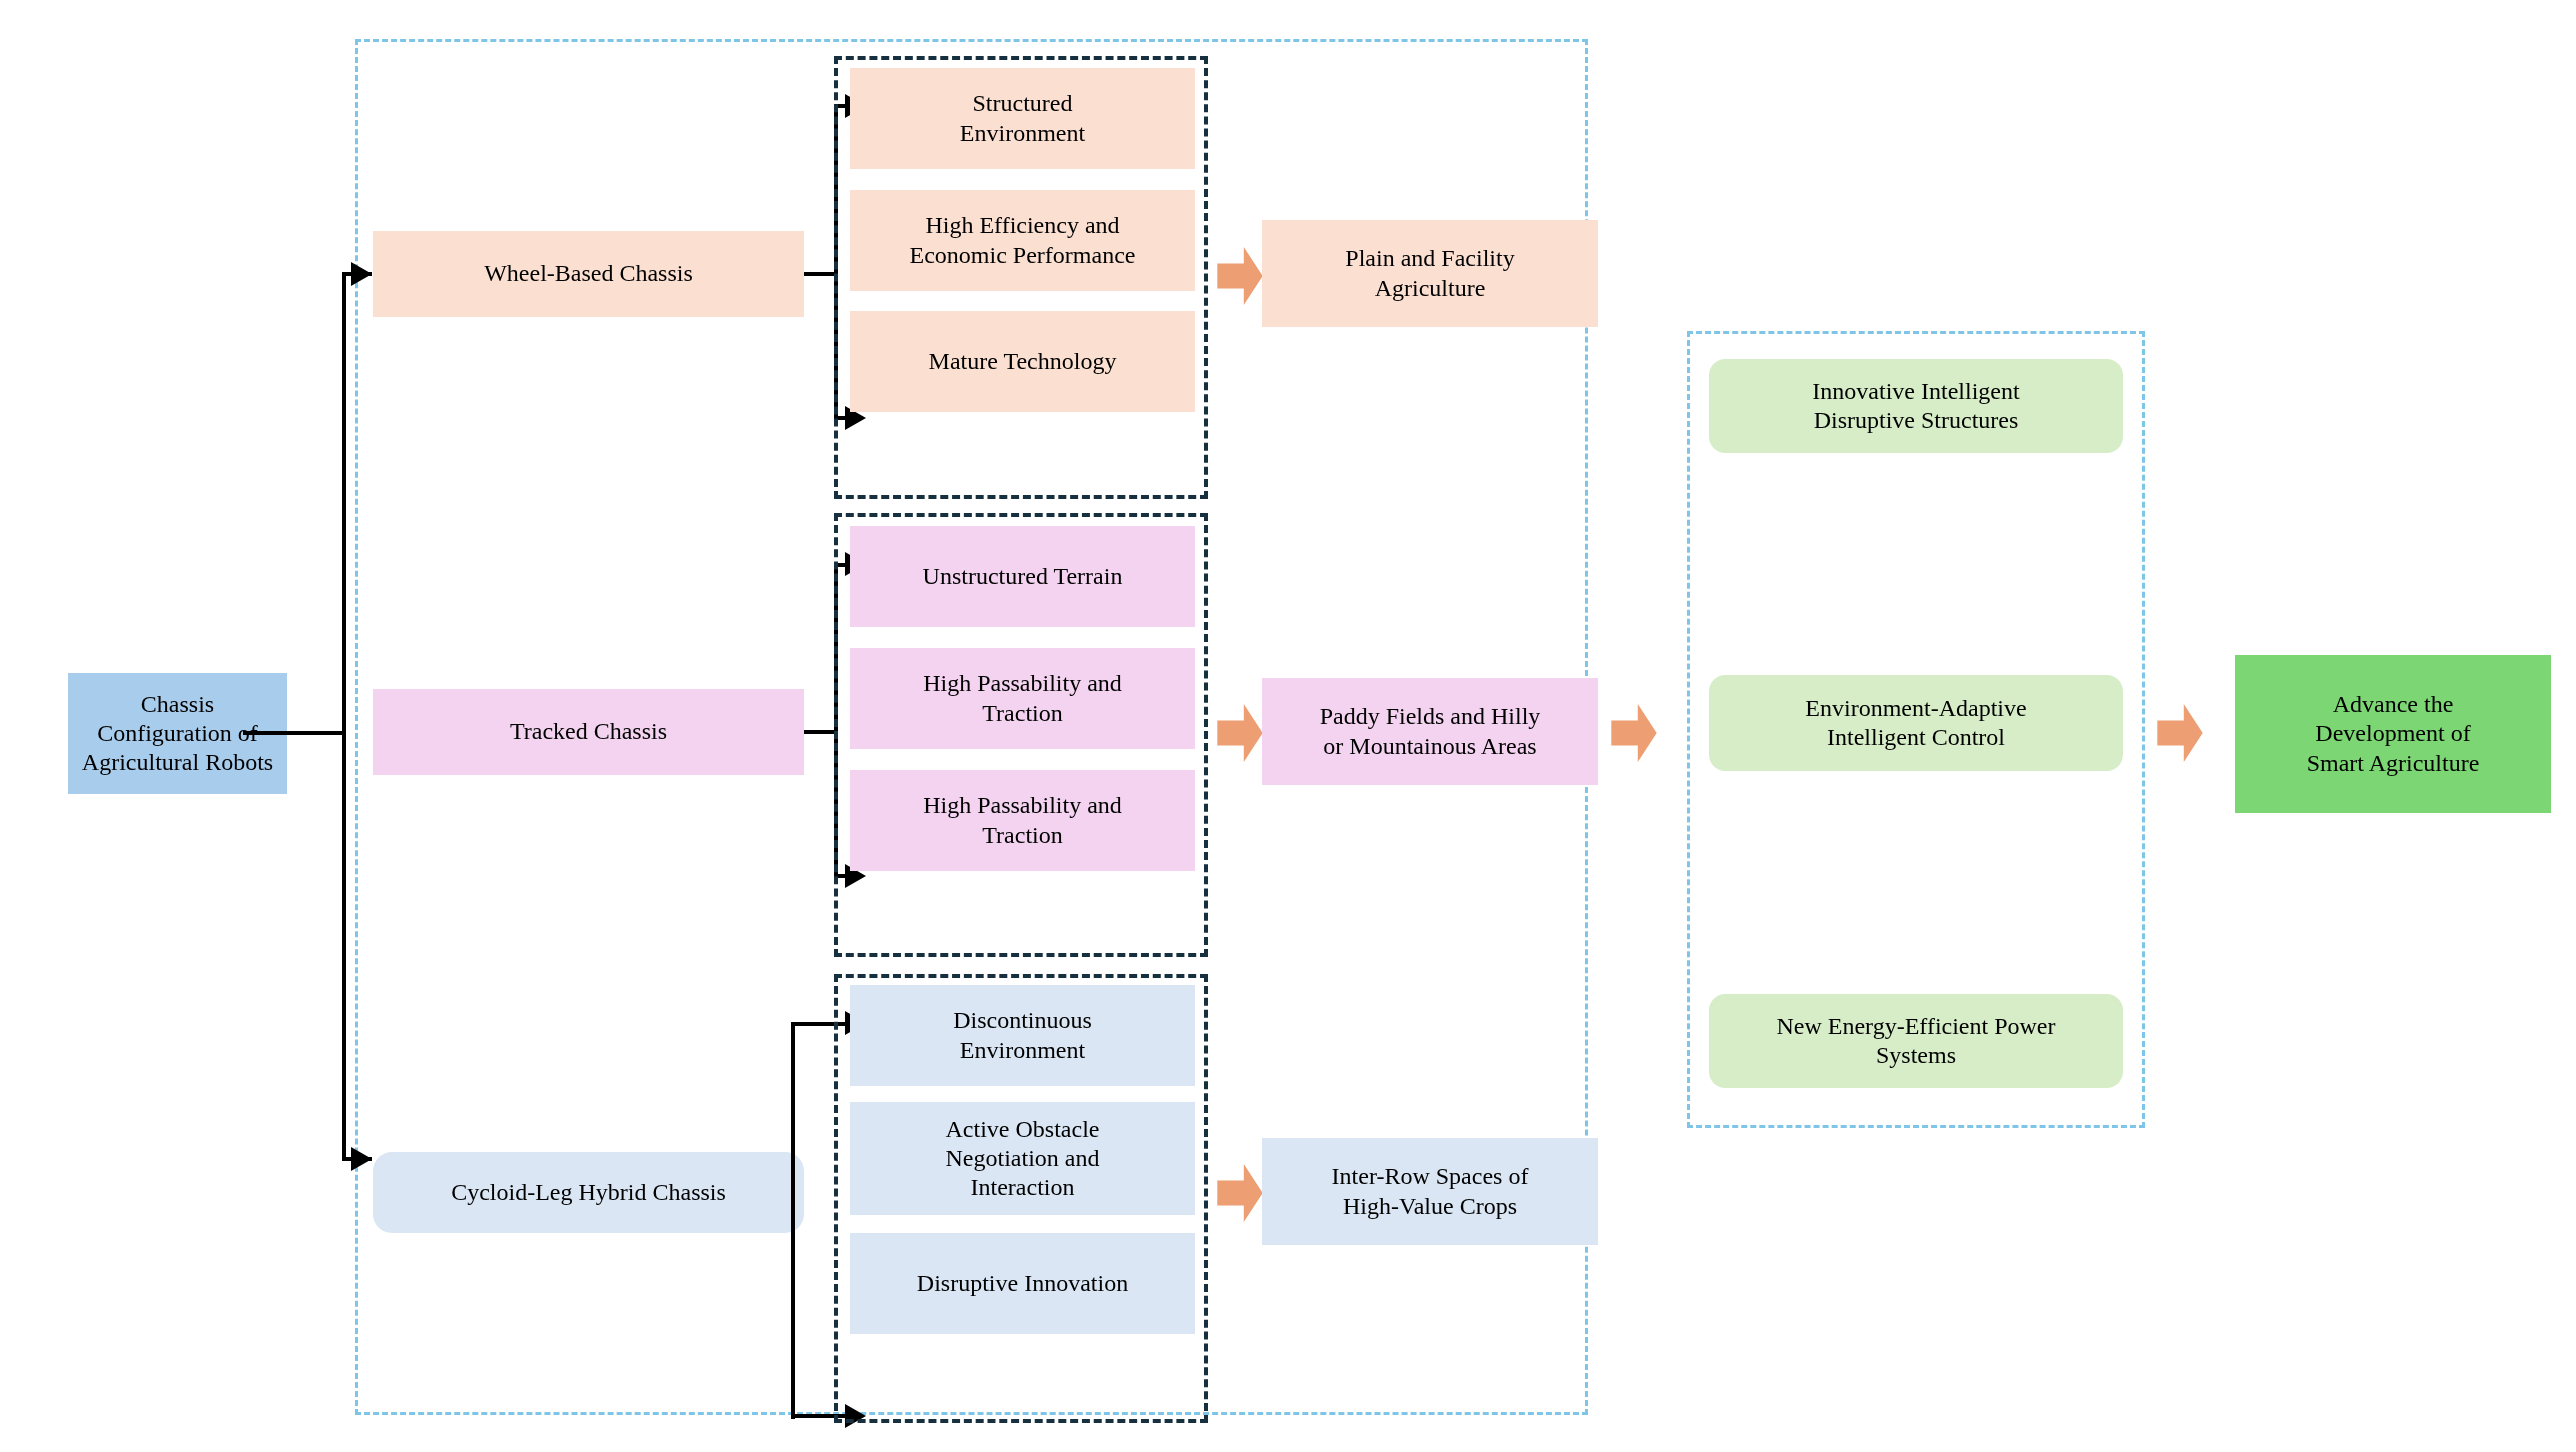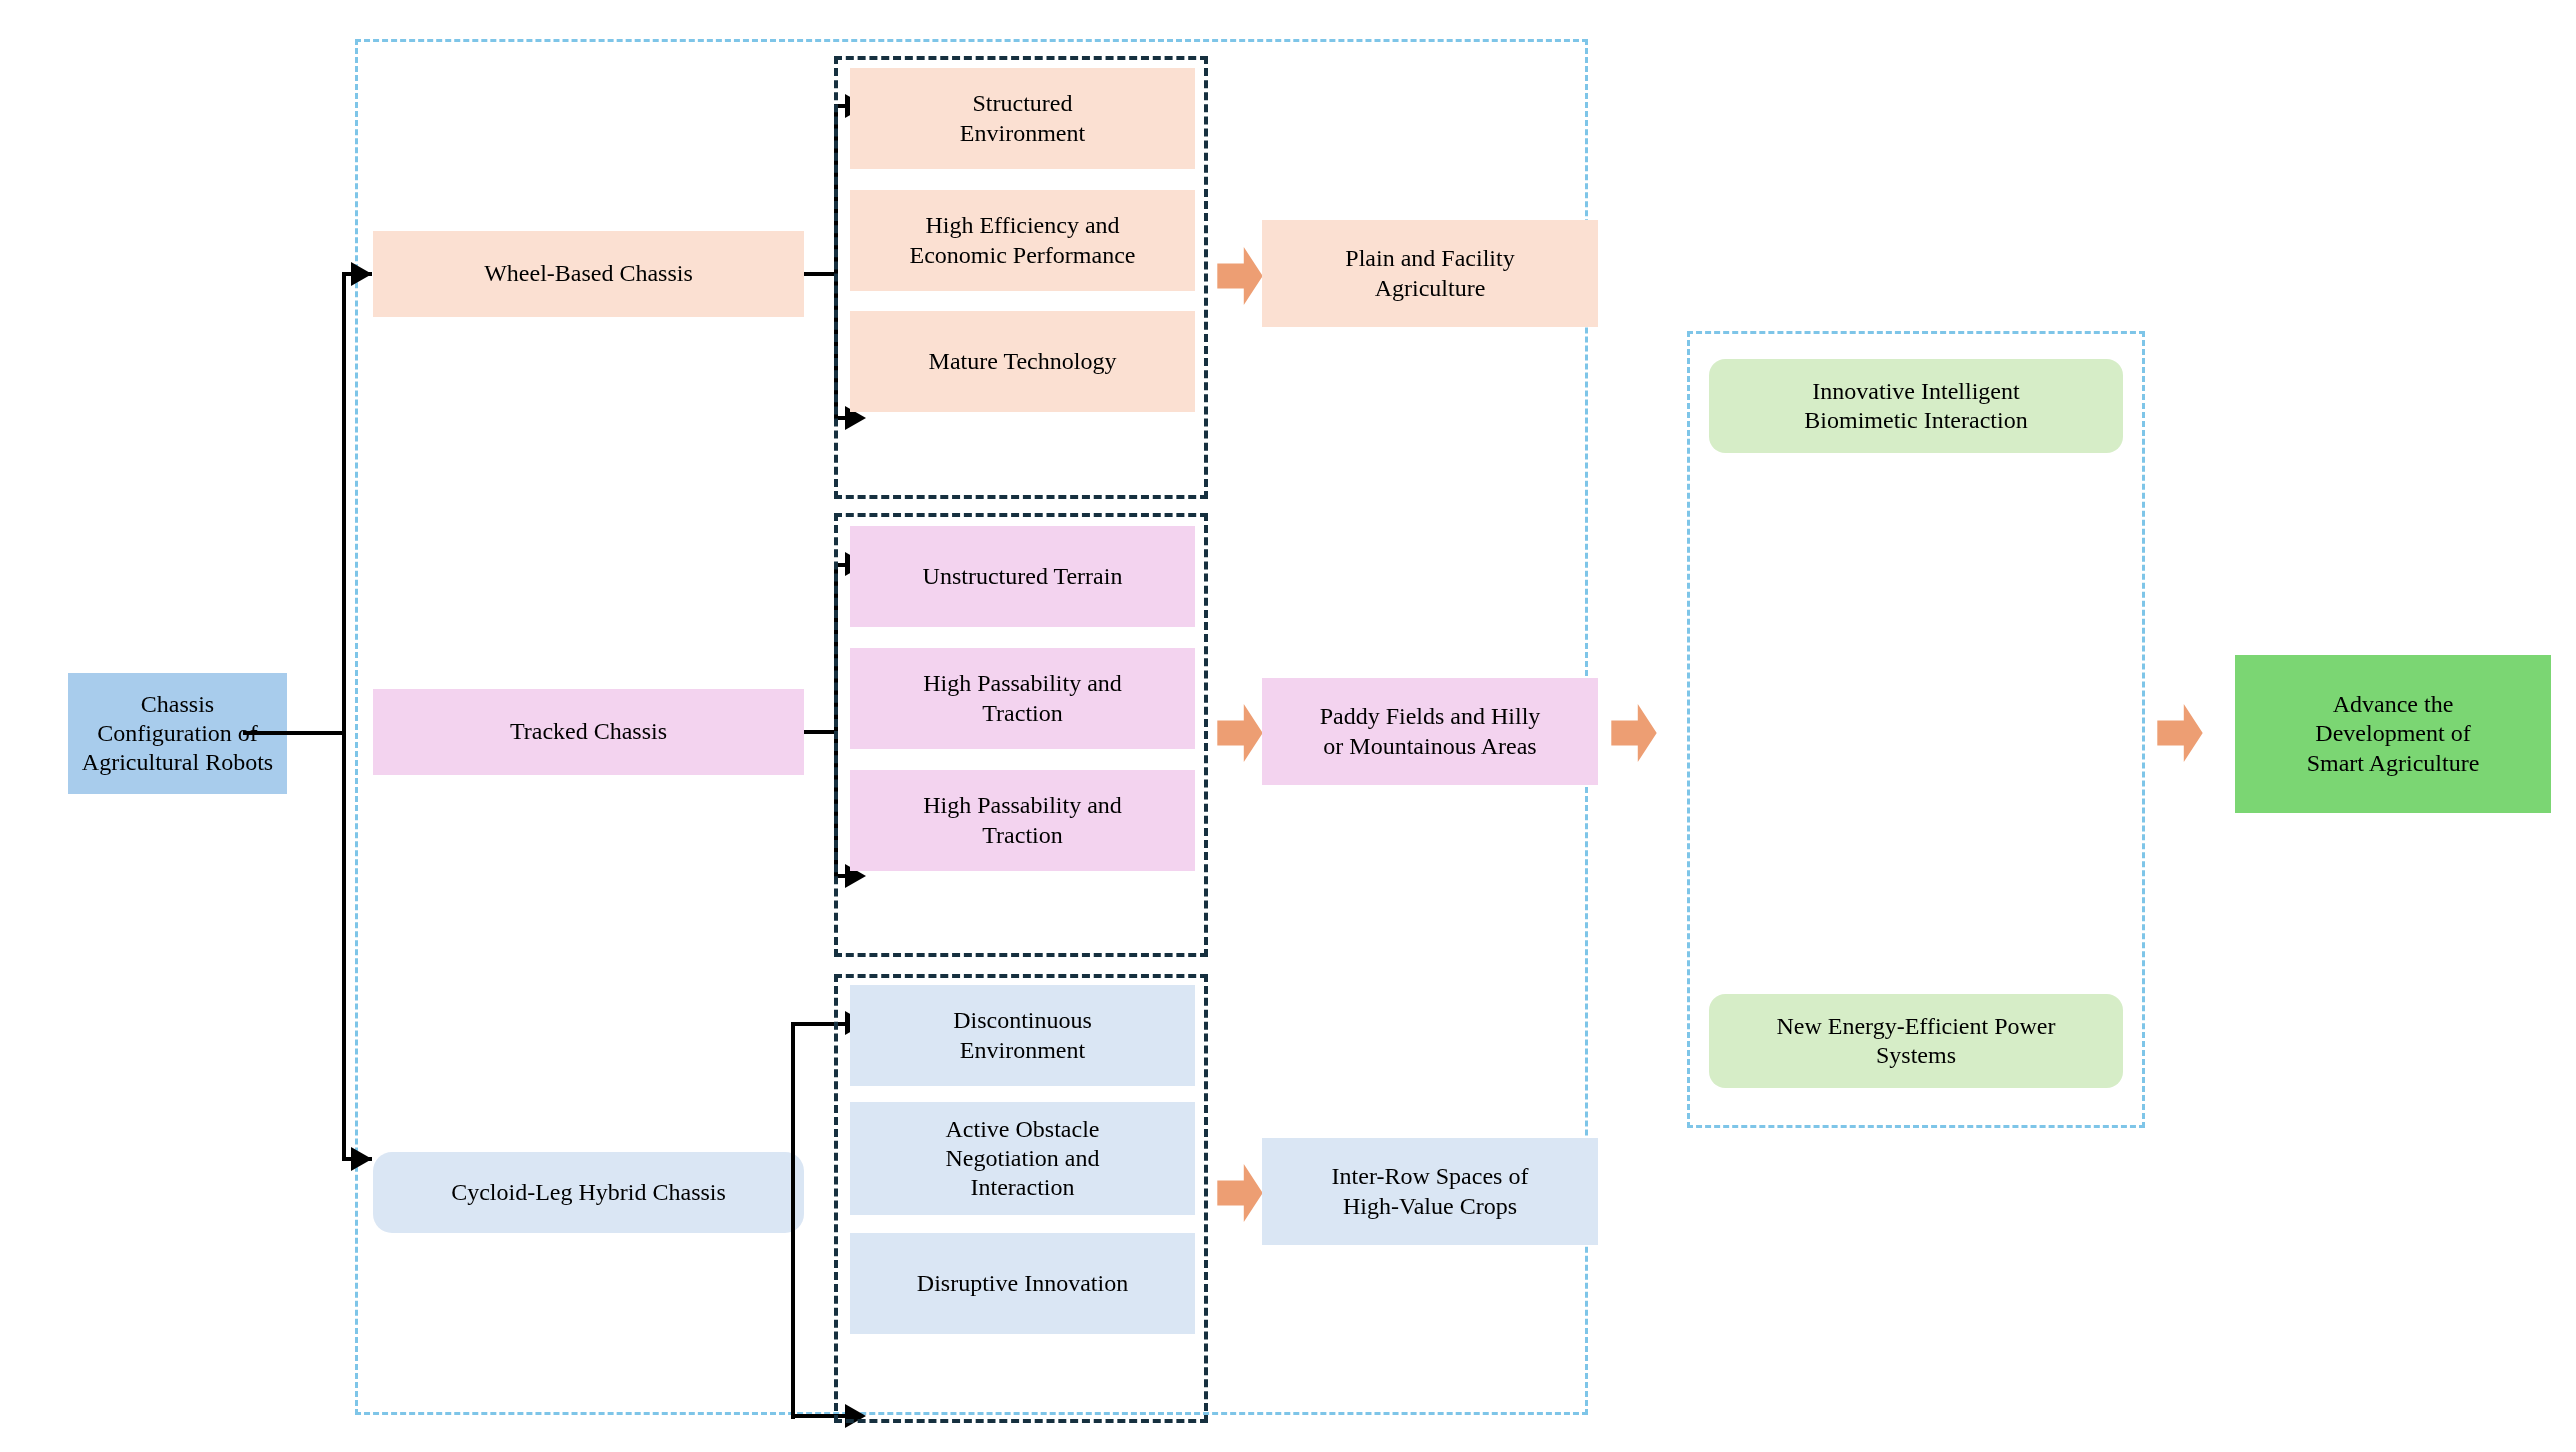--- a/index.html
+++ b/index.html
@@ -229,21 +229,27 @@
     <svg width="46" height="58" viewBox="0 0 72 92">
       <polygon points="0,26 42,26 42,0 72,46 42,92 42,66 0,66" fill="#ED9E73"></polygon>
     </svg>
   </div>
 
   <div class="abs dash-blue" style="left:1687px; top:331px; width:458px; height:797px;"></div>
 
   <div class="abs node n-green" style="left:1709px; top:359px; width:450px; height:94px; width:414px;">
     <span>
       <span>Innovative Intelligent</span>
-      <span>Biomimetic Interaction</span>
+      <span>Disruptive Structures</span>
+    </span>
+  </div>
+  <div class="abs node n-green" style="left:1709px; top:675px; width:414px; height:96px;">
+    <span>
+      <span>Environment-Adaptive</span>
+      <span>Intelligent Control</span>
     </span>
   </div>
   <div class="abs node n-green" style="left:1709px; top:994px; width:414px; height:94px;">
     <span>
       <span>New Energy-Efficient Power</span>
       <span>Systems</span>
     </span>
   </div>
 
   <div class="fat-arrow" style="left:2157px; top:704px;">

